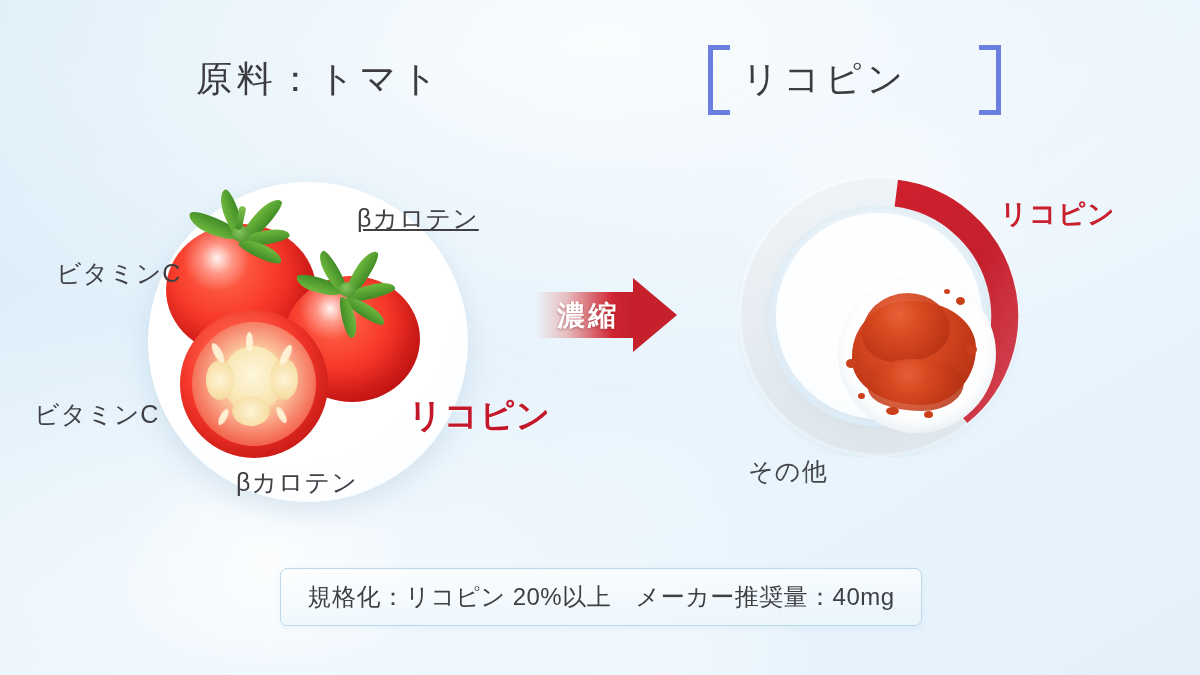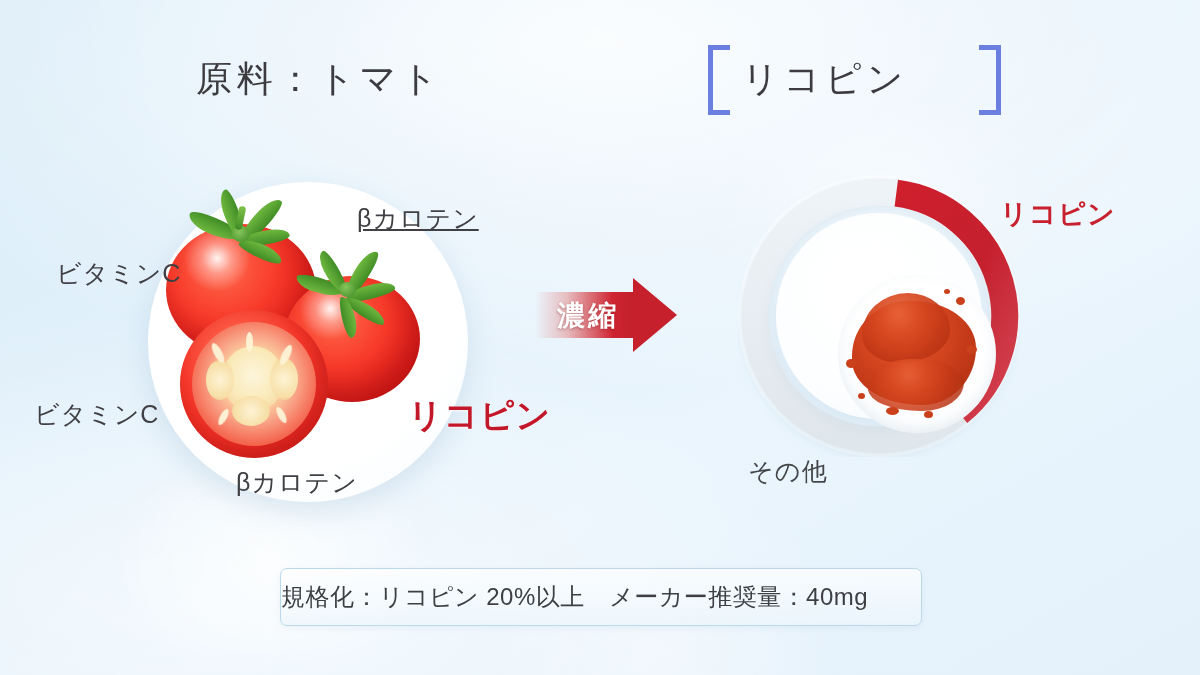--- a/index.html
+++ b/index.html
@@ -140,21 +140,21 @@
   #label-other{
     position:absolute;left:748px;top:455px;color:#44464a;font-size:25px;
     letter-spacing:.05em;white-space:nowrap;
   }
 
   
   #caption-box{
     position:absolute;left:280px;top:568px;width:640px;height:56px;
     border:1px solid #bcd9ea;border-radius:7px;
     background:linear-gradient(180deg,rgba(255,255,255,.70),rgba(236,246,252,.65));
-    display:flex;align-items:center;
+    display:flex;align-items:center;justify-content:center;
     box-shadow:0 2px 6px rgba(140,175,200,.12);
   }
   #caption-text{color:#3d3f43;font-size:24px;letter-spacing:.02em;white-space:nowrap;}
 </style>
 </head>
 <body>
 
 <div id="stage">
 
   <div class="cloud" style="left:60px;top:470px;width:420px;height:180px;"></div>

